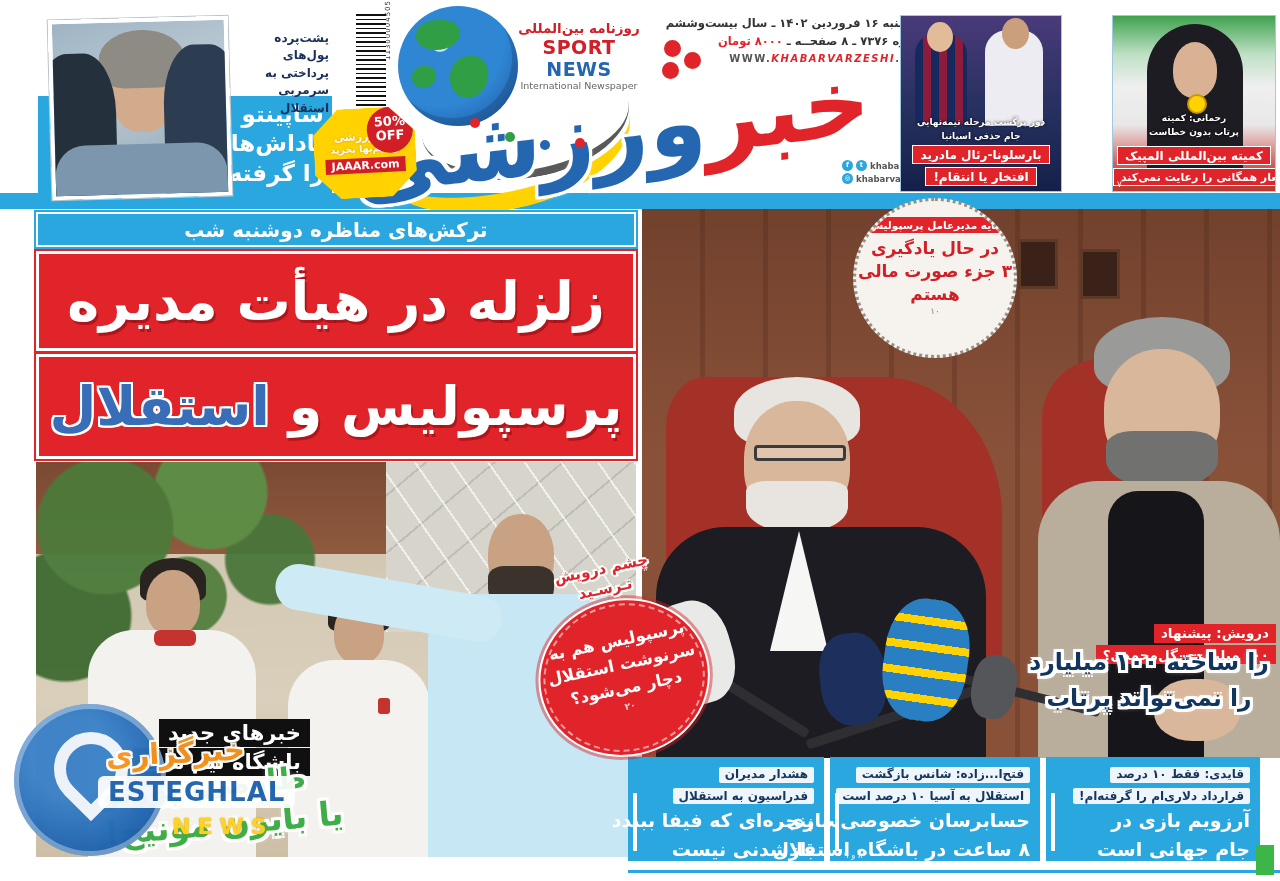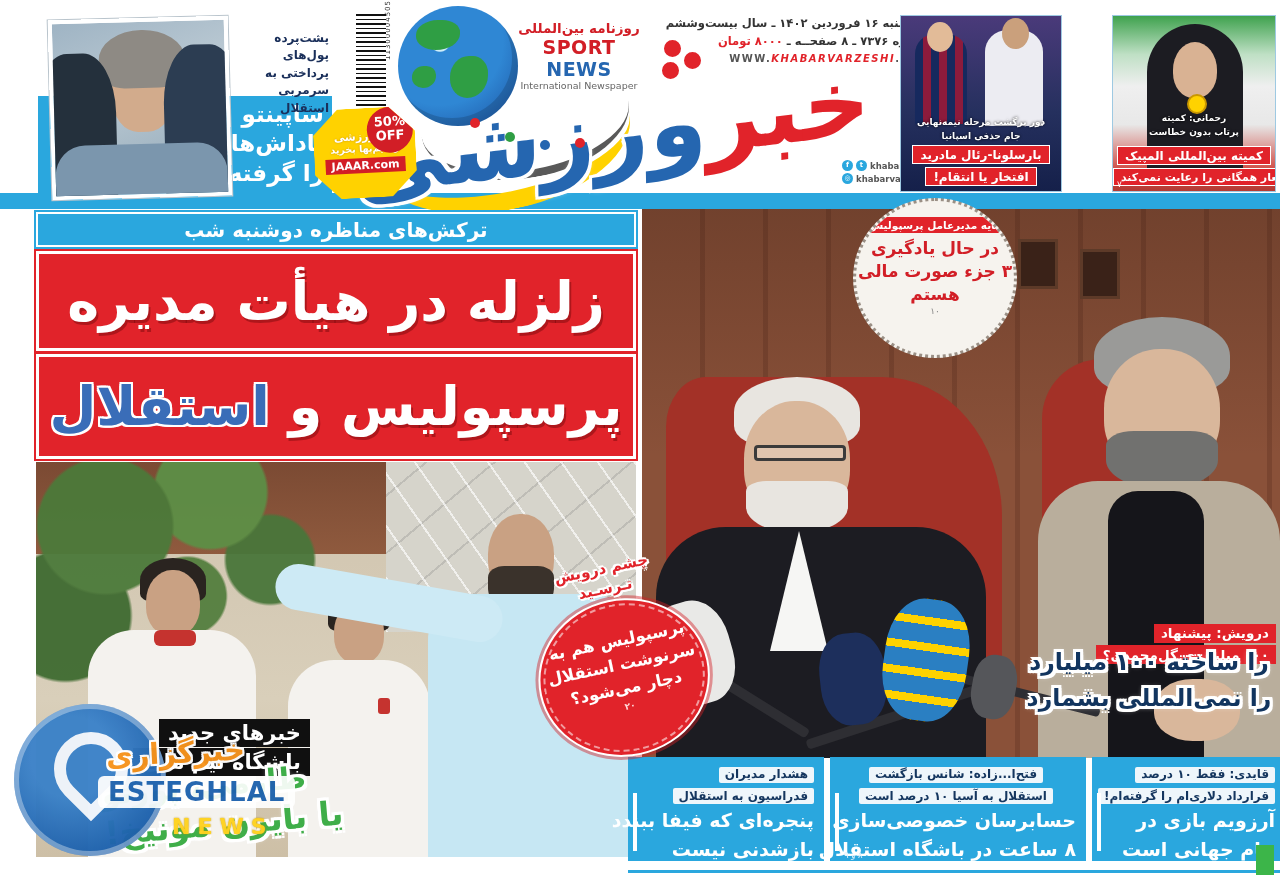--- a/index.html
+++ b/index.html
@@ -354,21 +354,21 @@
     <div class="stamp-l rtl">هستم</div>
     <div class="stamp-ref">۱۰</div>
   </div>
 
   <div class="abs darv-k">
     <div>درویش: پیشنهاد</div><br>
     <div>۱۰۰ میلیاردی گل‌محمدی؟</div>
   </div>
   <div class="abs darv-q ow3">
     <div>را ساخته ۱۰۰ میلیارد</div>
-    <div>را نمی‌المللی بشمارد</div>
+    <div>را نمی‌تواند پرتاب</div>
   </div>
 
   <div class="abs cbadge">
     <div class="cb-top rtl">
       <div>چشم درویش</div>
       <div>تـرسـید</div>
     </div>
     <div class="cb-circle rtl">
       <div>پرسپولیس هم به</div>
       <div>سرنوشت استقلال</div>
@@ -397,21 +397,21 @@
     <div class="bbox" style="width:196px;">
       <div class="bk">
         <div>هشدار مدیران</div><br>
         <div>فدراسیون به استقلال</div>
       </div>
       <div class="bt">
         <div>پنجره‌ای که فیفا ببندد</div>
         <div>بازشدنی نیست</div>
       </div>
     </div>
-    <div class="bbox" style="width:256px;text-align:center;">
+    <div class="bbox" style="width:210px;">
       <div class="bk">
         <div>فتح‌ا...زاده: شانس بازگشت</div><br>
         <div>استقلال به آسیا ۱۰ درصد است</div>
       </div>
       <div class="bt">
         <div>حسابرسان خصوصی‌سازی</div>
         <div>۸ ساعت در باشگاه استقلال</div>
       </div>
       <div class="bref">۸ و ۹</div>
     </div>

